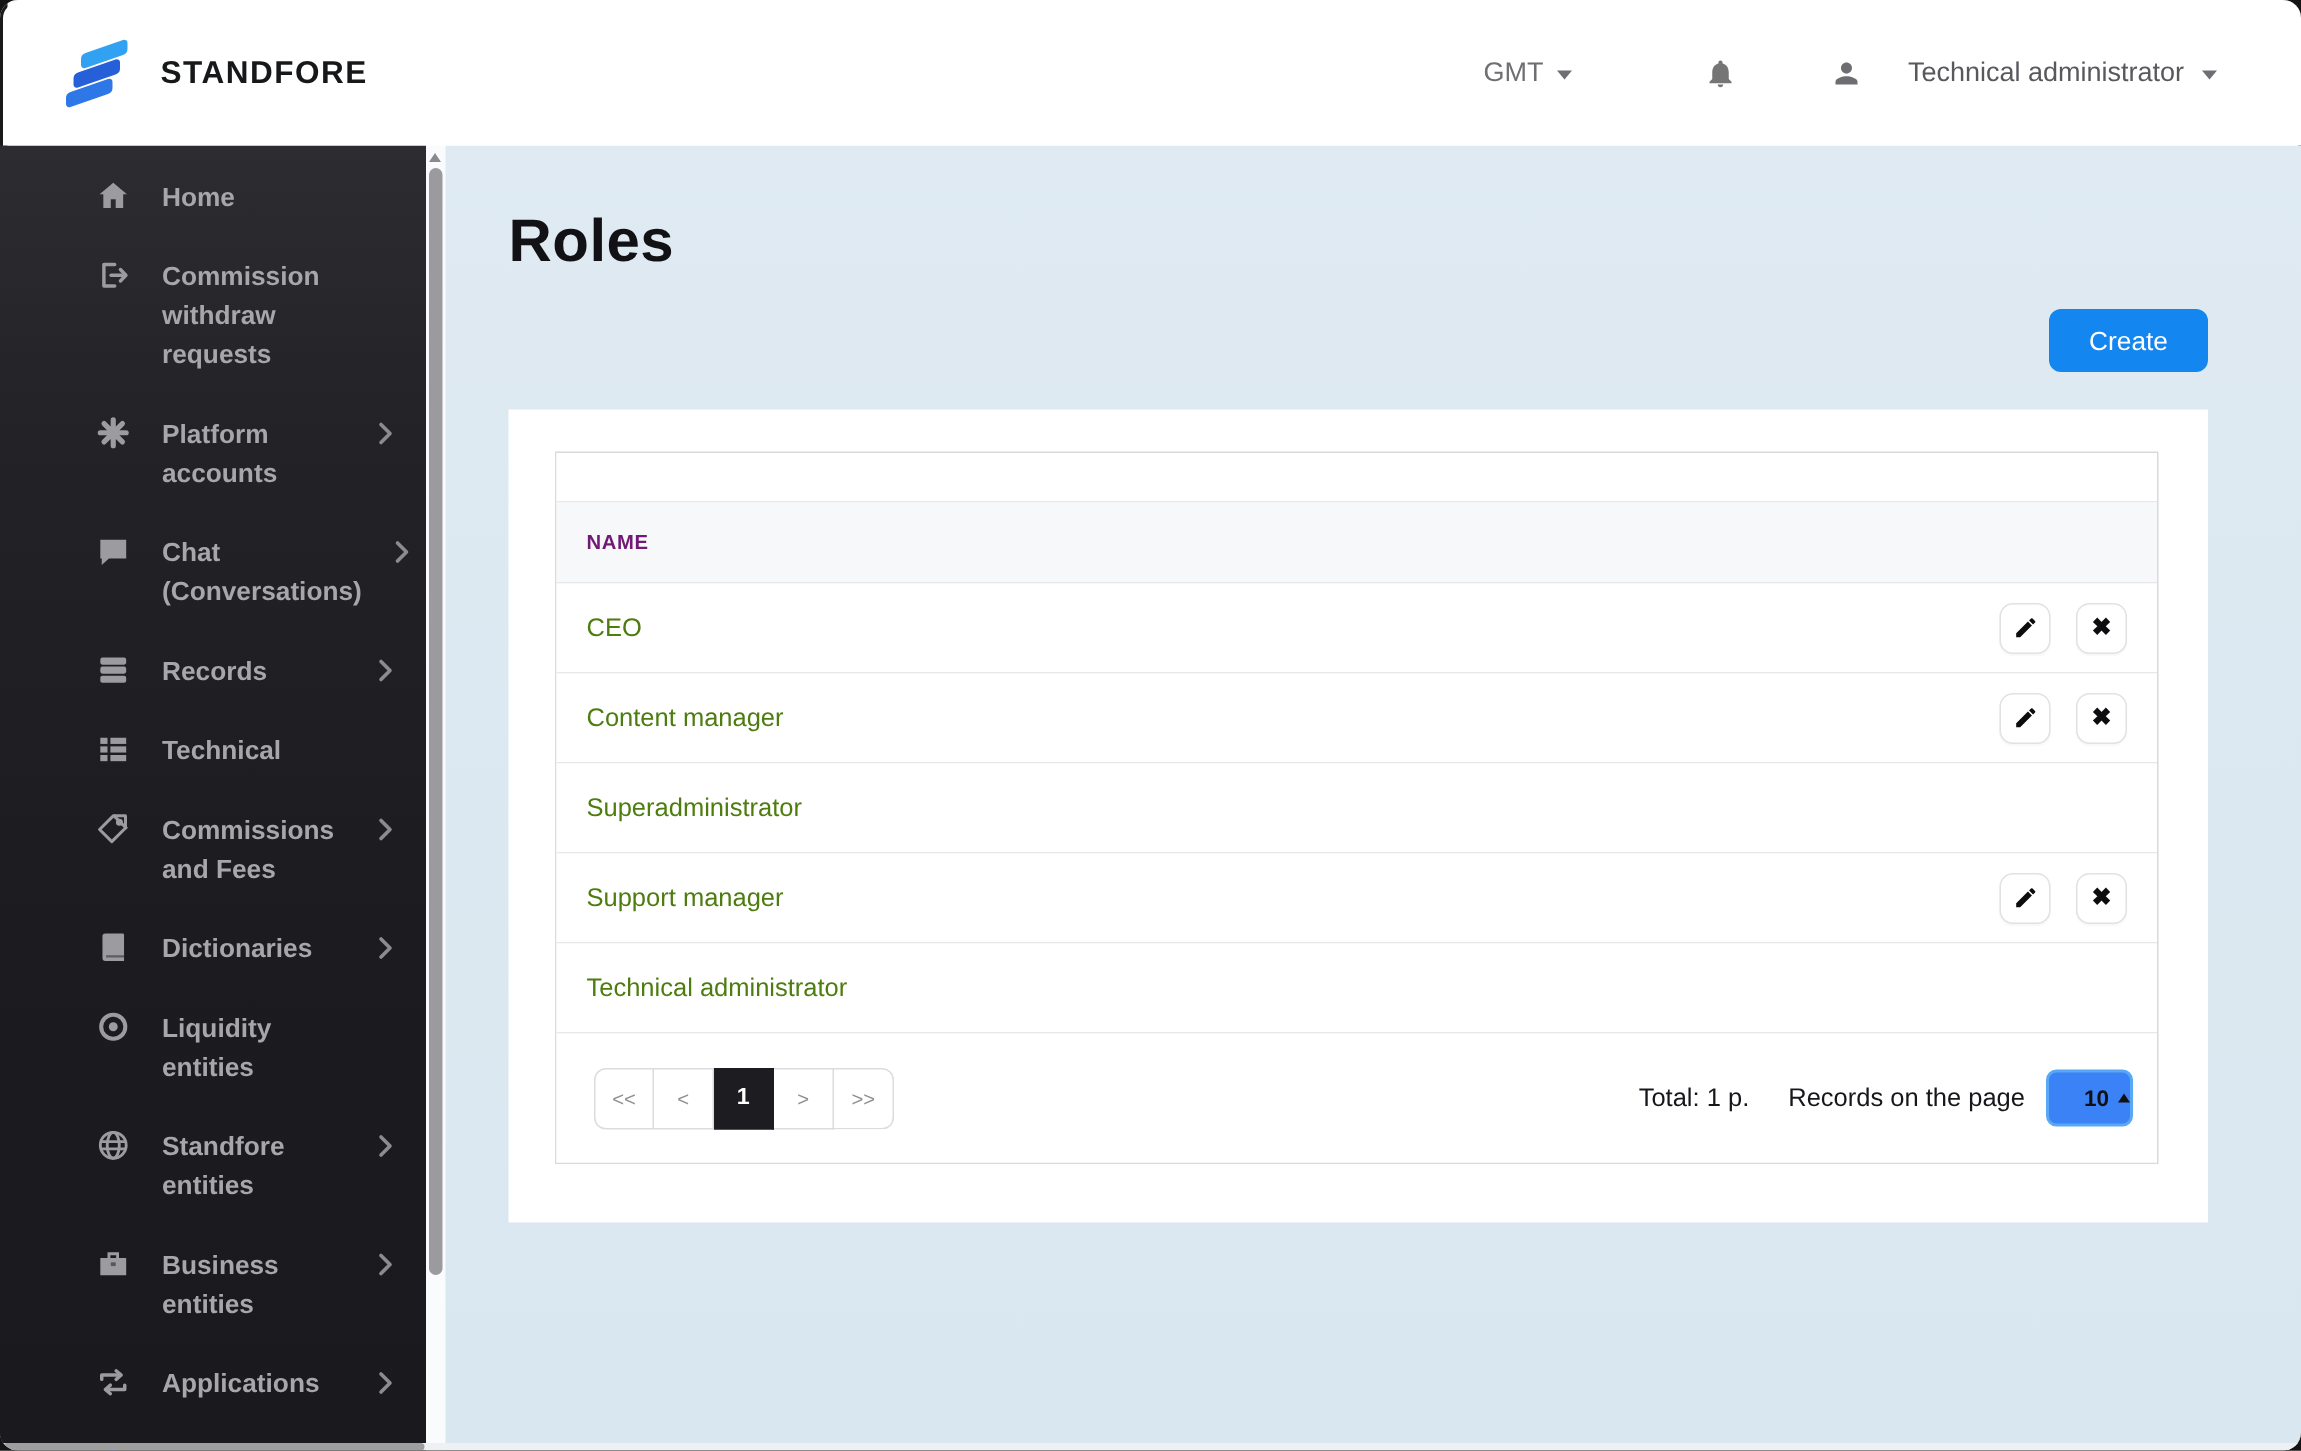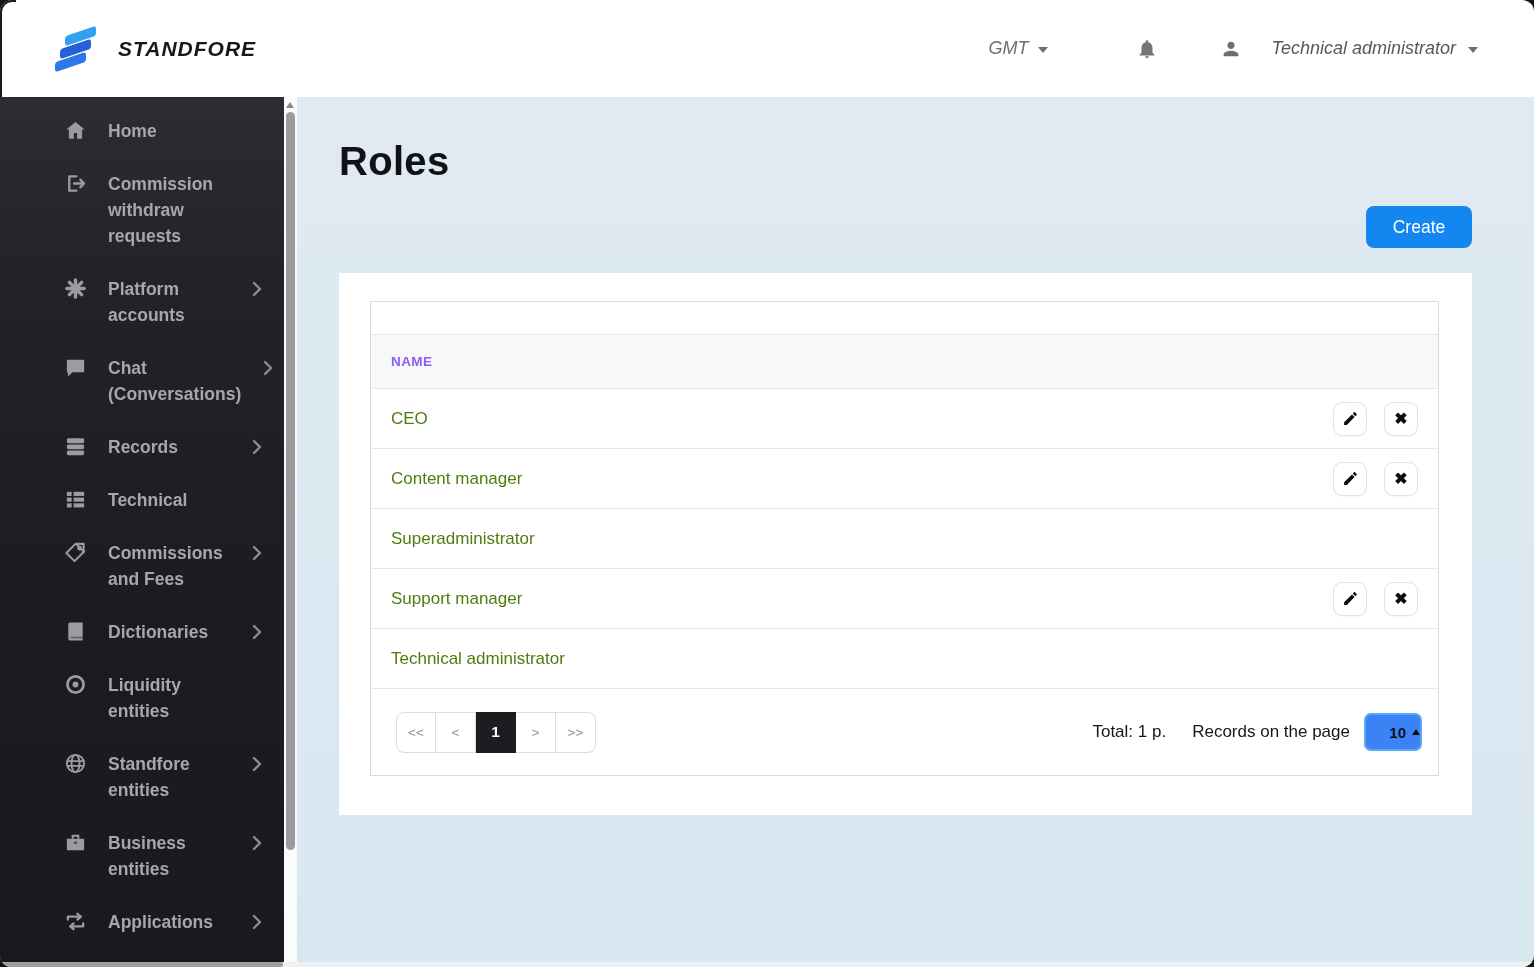--- a/index.html
+++ b/index.html
@@ -1,22 +1,22 @@
 <!DOCTYPE html>
 <html><head>
 <meta charset="utf-8">
 <style>
   * { margin:0; padding:0; box-sizing:border-box; }
   html,body { width:1534px; height:967px; background:#141414; font-family:"Liberation Sans", sans-serif; }
   .window { position:relative; width:1534px; height:967px; border-radius:12px; overflow:hidden;
             background:#ffffff; box-shadow: inset 0 0 0 2px #1a1a1a; }
 
   
-  .topbar { position:absolute; top:0; left:16px; right:0; height:97px; background:#ffffff;
-            display:flex; align-items:center; padding:0 56px 0 38px; z-index:5;font-style:italic; }
+  .topbar { position:absolute; top:0; left:5px; right:0; height:97px; background:#ffffff;
+            display:flex; align-items:center; padding:0 56px 0 38px; z-index:5; }
   .brand { display:flex; align-items:center; gap:20px; }
   .logo-mark { position:relative; width:44px; height:48px; }
   .logo-mark .stripe { position:absolute; width:31px; height:10px; border-radius:3px; transform:skewY(-19deg); }
   .logo-mark .s1 { left:11px; top:6px;  background:#31a2f2; }
   .logo-mark .s2 { left:6px;  top:19px; background:#2560d9; }
   .logo-mark .s3 { left:1px;  top:32px; background:#2e77e7; }
   .brand-name { font-size:21px; font-weight:800; letter-spacing:1px; color:#17181a; }
   .topbar-right { margin-left:auto; display:flex; align-items:center; }
   .tz { display:flex; align-items:center; gap:9px; color:#6e6e73; font-size:18px; cursor:pointer; }
   .caret-down { width:0; height:0; border-left:5px solid transparent; border-right:5px solid transparent;
@@ -49,21 +49,21 @@
   .main { flex:1; background:linear-gradient(180deg,#dfeaf2, #d9e7f0); padding:0 62px 0 42px; position:relative; overflow:hidden; }
   .page-title { margin-top:42px; font-size:40px; font-weight:700; color:#121216; letter-spacing:.3px; }
   .create-row { margin-top:22px; display:flex; justify-content:flex-end; }
   .create-btn { width:106px; height:42px; background:#1386f0; color:#fff; font-size:17.5px; font-weight:500;
                 border:none; border-radius:8px; cursor:pointer; font-family:"Liberation Sans", sans-serif; }
 
   .card { margin-top:25px; background:#ffffff; padding:28px 33px 39px 31px; }
   .rtable { border:1px solid #d9d9de; }
   .t-toolbar { height:33px; border-bottom:1px solid #e8e8ec; background:#fff; }
   .t-head { height:54px; background:#f7f8fa; border-bottom:1px solid #e8e8ec; display:flex; align-items:center; padding-left:20px; }
-  .t-head .col { font-size:13.5px; font-weight:700; color:#8b5cf6; letter-spacing:.4px;text-align:center; }
+  .t-head .col { font-size:13.5px; font-weight:700; color:#701a75; letter-spacing:.4px;text-align:center; }
   .t-row { height:60px; border-bottom:1px solid #e8e8ec; display:flex; align-items:center; padding:0 20px; background:#fff; }
   .t-row .cell-name { font-size:17px; color:#4d7c0f; }
   .row-actions { margin-left:auto; display:flex; gap:17px; }
   .act-btn { width:34px; height:34px; background:#fff; border:1px solid #e1e1e6; border-radius:9px;
              display:flex; align-items:center; justify-content:center; cursor:pointer; box-shadow:0 1px 1px rgba(0,0,0,.03); }
   .x-glyph { font-size:16px; font-weight:700; color:#0d0d0f; line-height:1; }
 
   
   .t-foot { height:86px; display:flex; align-items:center; padding:0 16px 0 25px; background:#fff; }
   .pager { display:flex; }

